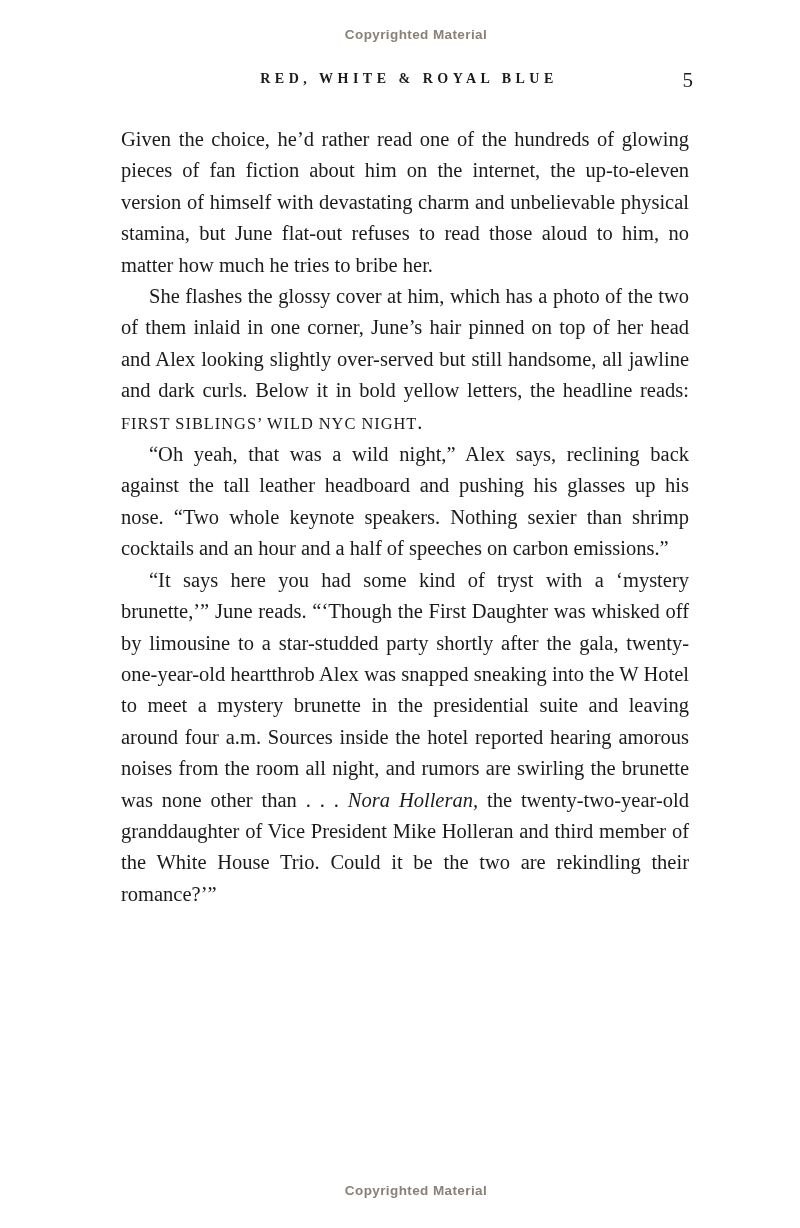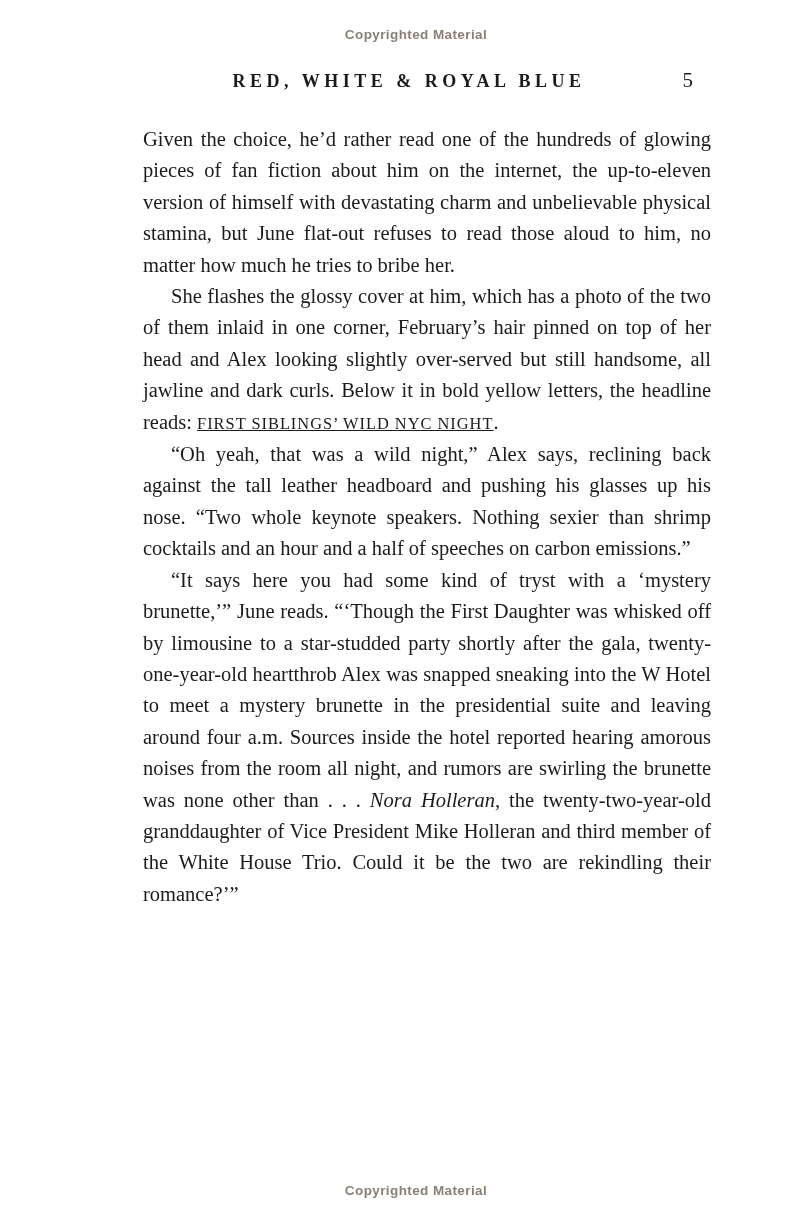--- a/index.html
+++ b/index.html
@@ -35,75 +35,74 @@
     left: 125px;
     width: 568px;
     top: 68px;
     height: 28px;
   }
   .running-header .title {
     display: block;
     text-align: center;
     font-family: "Liberation Serif", serif;
     font-weight: 700;
-    font-size: 18px;
+    font-size: 14px;
     letter-spacing: 4.5px;
     color: var(--text-color, #1b1b1b);
     padding-top: 3px;
   }
   .running-header .pagenum {
     position: absolute;
     right: 0;
     top: 0;
     font-family: "Liberation Serif", serif;
     font-size: 21px;
     font-weight: 400;
     color: var(--text-color, #1b1b1b);
   }
 
   .body-text {
     position: absolute;
-    left: 143px;
+    left: 121px;
     width: 568px;
     top: 124px;
     font-size: 20.5px;
     line-height: 31.4px;
     color: var(--text-color, #1b1b1b);
     text-align: justify;
   }
   .body-text p.para {
     margin: 0;
     padding: 0;
   }
   .body-text p.para.indent {
     text-indent: 28px;
   }
   .body-text .italic {
     font-style: italic;
   }
   .body-text .smallcaps {
     font-size: 0.8em;
     letter-spacing: 0.06em;
-    text-decoration: underline;
   }
 </style>
 </head>
 <body>
 
 <div class="page">
 
   <div class="copyright top">Copyrighted Material</div>
 
   <div class="running-header">
     <span class="pagenum">5</span>
     <span class="title">RED, WHITE &amp; ROYAL BLUE</span>
   </div>
 
   <div class="body-text">
       <p class="para"><span>Given the choice, he’d rather read one of the hundreds of glowing pieces of fan fiction about him on the internet, the up-to-eleven version of himself with devastating charm and unbelievable physical stamina, but June flat-out refuses to read those aloud to him, no matter how much he tries to bribe her.</span></p>
-      <p class="para indent"><span>She flashes the glossy cover at him, which has a photo of the two of them inlaid in one corner, February’s hair pinned on top of her head and Alex looking slightly over-served but still handsome, all jawline and dark curls. Below it in bold yellow letters, the headline reads: </span><span class="smallcaps">FIRST SIBLINGS’ WILD NYC NIGHT</span><span>.</span></p>
+      <p class="para indent"><span>She flashes the glossy cover at him, which has a photo of the two of them inlaid in one corner, June’s hair pinned on top of her head and Alex looking slightly over-served but still handsome, all jawline and dark curls. Below it in bold yellow letters, the headline reads: </span><span class="smallcaps">FIRST SIBLINGS’ WILD NYC NIGHT</span><span>.</span></p>
       <p class="para indent"><span>“Oh yeah, that was a wild night,” Alex says, reclining back against the tall leather headboard and pushing his glasses up his nose. “Two whole keynote speakers. Nothing sexier than shrimp cocktails and an hour and a half of speeches on carbon emissions.”</span></p>
       <p class="para indent"><span>“It says here you had some kind of tryst with a ‘mystery brunette,’” June reads. “‘Though the First Daughter was whisked off by limousine to a star-studded party shortly after the gala, twenty-one-year-old heartthrob Alex was snapped sneaking into the W Hotel to meet a mystery brunette in the presidential suite and leaving around four a.m. Sources inside the hotel reported hearing amorous noises from the room all night, and rumors are swirling the brunette was none other than . . . </span><span class="italic">Nora Holleran,</span><span> the twenty-two-year-old granddaughter of Vice President Mike Holleran and third member of the White House Trio. Could it be the two are rekindling their romance?’”</span></p>
     </div>
 
   <div class="copyright bottom">Copyrighted Material</div>
 
 </div>
 
 </body></html>

